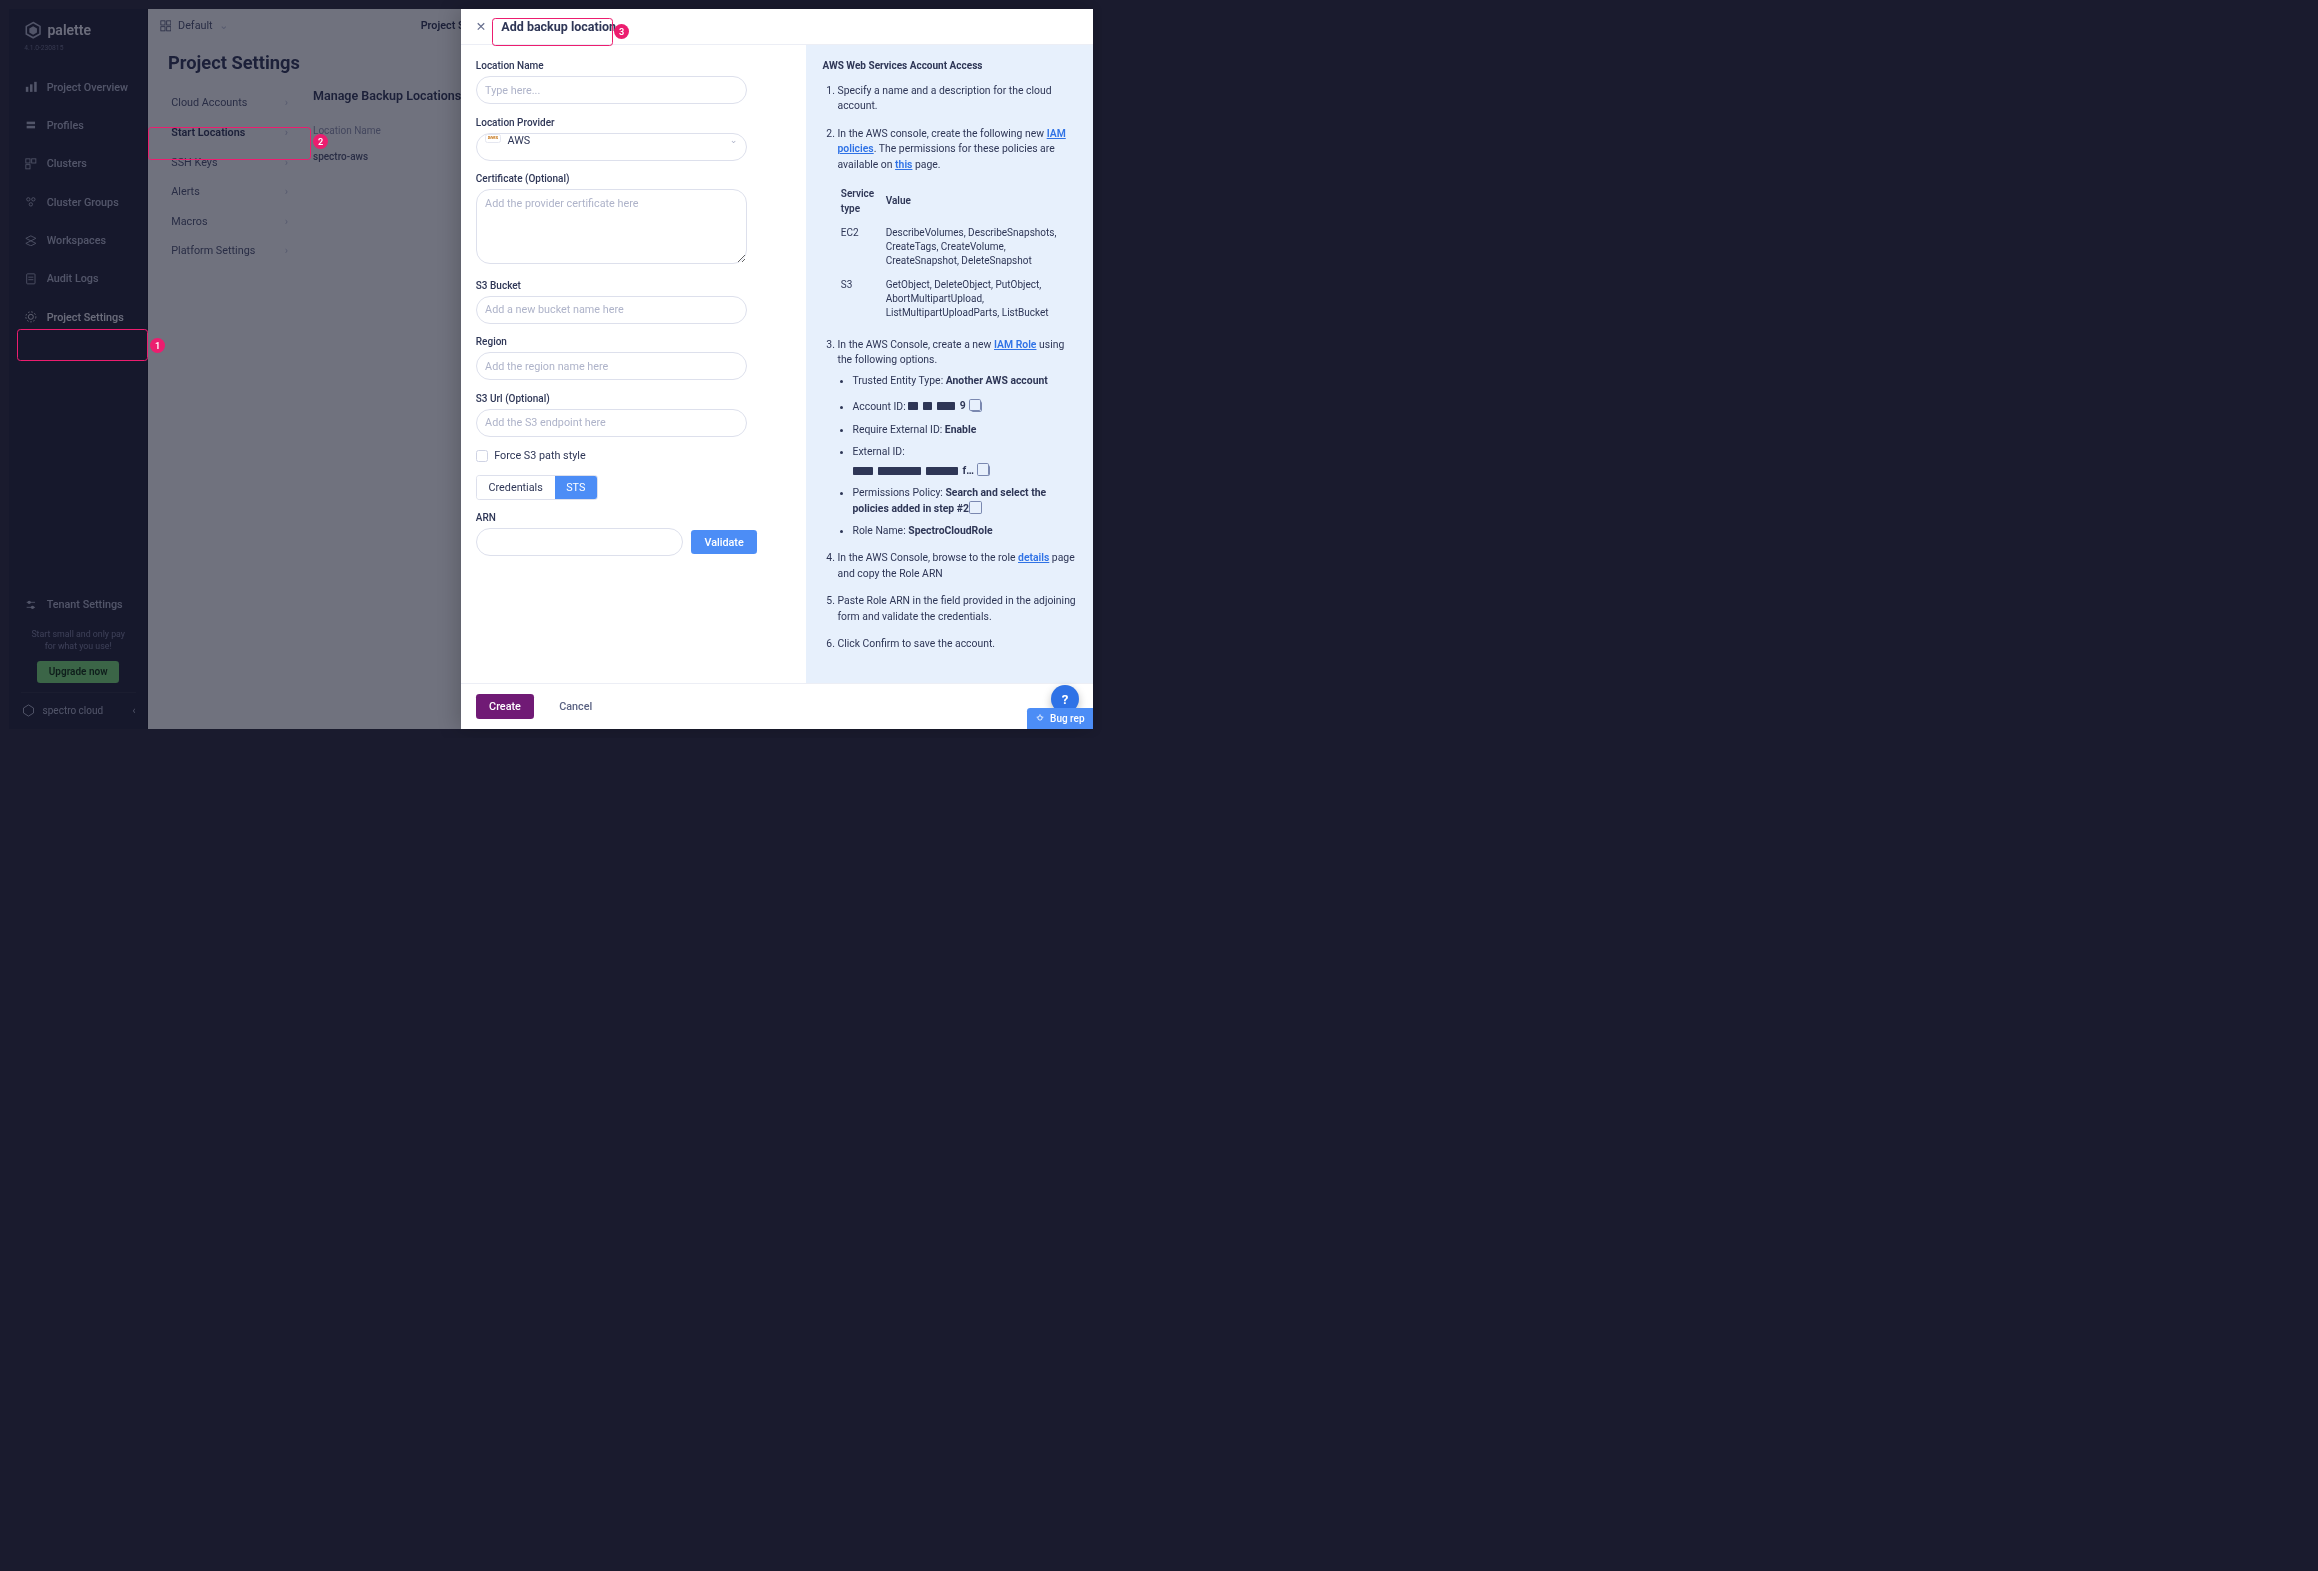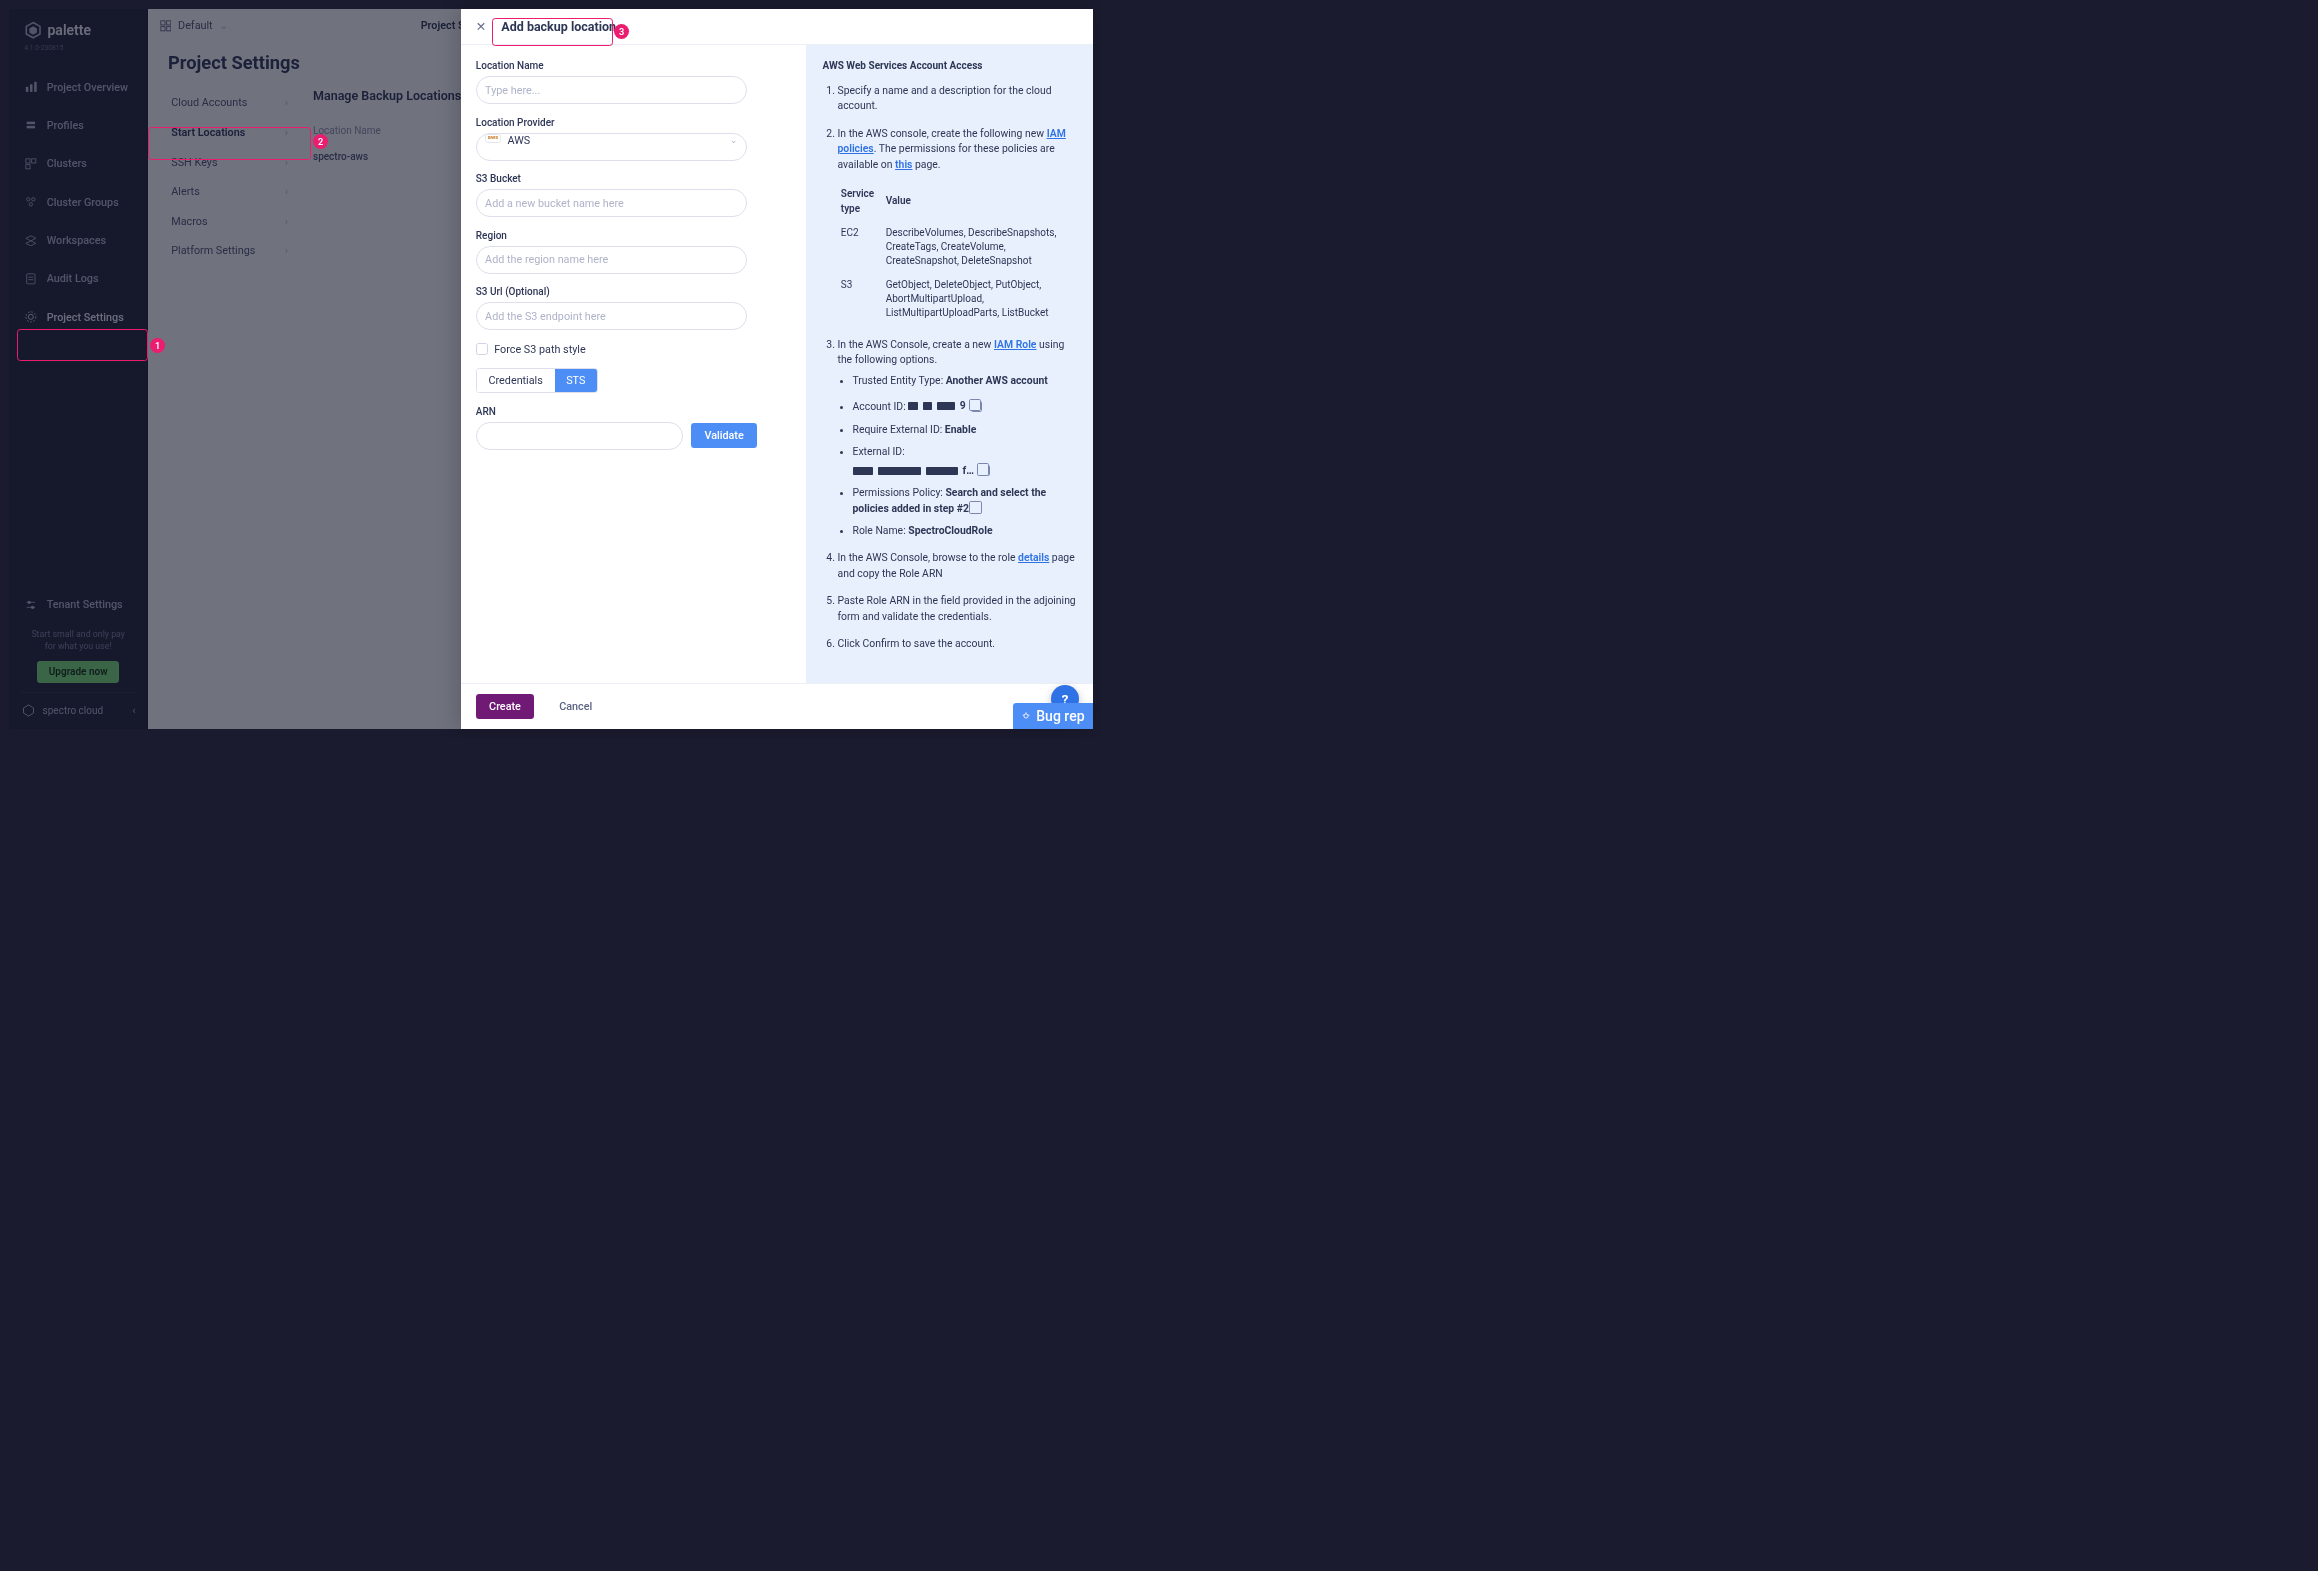--- a/index.html
+++ b/index.html
@@ -79,21 +79,21 @@
   .svc-table th{text-align:left;font-weight:600;padding:5px 3.3px}
   .svc-table td{vertical-align:top;padding:5px 3.3px;line-height:1.4}
   .bullets{padding-left:15px;display:flex;flex-direction:column;gap:6.7px;margin-top:5px}
   .bullets li{list-style:disc}
   .mono-row{display:flex;align-items:center;gap:5px;margin-top:3.3px}
   .redact{display:inline-block;height:8.3px;background:#2e3656;border-radius:0.8px}
   .copy-ico{width:10.8px;height:10.8px;border:1.3px solid #7a88b0;border-radius:1.7px;position:relative}
   .copy-ico::after{content:"";position:absolute;width:10.8px;height:10.8px;border:1.3px solid #7a88b0;border-radius:1.7px;left:-3.3px;top:-3.3px;background:#e7f0fc}
   
   .fab-help{position:absolute;right:23px;bottom:25px;width:28px;height:28px;border-radius:50%;background:#2f72e6;color:#fff;display:flex;align-items:center;justify-content:center;font-weight:700;box-shadow:0 3.3px 8.3px rgba(0,0,0,.25)}
-  .bug-rep{position:absolute;right:9.2px;bottom:9.2px;background:#4c8df6;color:#fff;font-size:14px;font-weight:500;padding:5px 8.3px;border-top-left-radius:3.3px;display:flex;align-items:center;gap:5px}
+  .bug-rep{position:absolute;right:9.2px;bottom:9.2px;background:#4c8df6;color:#fff;font-size:10px;font-weight:500;padding:5px 8.3px;border-top-left-radius:3.3px;display:flex;align-items:center;gap:5px}
 </style>
 </head>
 <body>
 
 <div class="sidebar">
   <div class="logo-row">
     <svg width="18.3" height="18.3" viewBox="0 0 24 24">
       <polygon points="12,2 21,7 21,17 12,22 3,17 3,7" fill="none" stroke="#aeb3c9" stroke-width="2"></polygon>
       <polygon points="12,7 17,10 17,15 12,18 7,15 7,10" fill="#aeb3c9"></polygon>
     </svg>
@@ -270,20 +270,24 @@
         <label>Location Name</label>
         <input class="input" placeholder="Type here..." style="">
       </div>
       <div class="field">
         <label>Location Provider</label>
         <div class="select">
           <span class="aws-badge">aws</span>
           <span>AWS</span>
           <span class="caret">⌄</span>
         </div>
+      </div>
+      <div class="field">
+        <label>Certificate (Optional)</label>
+        <textarea class="textarea" placeholder="Add the provider certificate here" style=""></textarea>
       </div>
       <div class="field">
         <label>S3 Bucket</label>
         <input class="input" placeholder="Add a new bucket name here" style="">
       </div>
       <div class="field">
         <label>Region</label>
         <input class="input" placeholder="Add the region name here" style="">
       </div>
       <div class="field">

